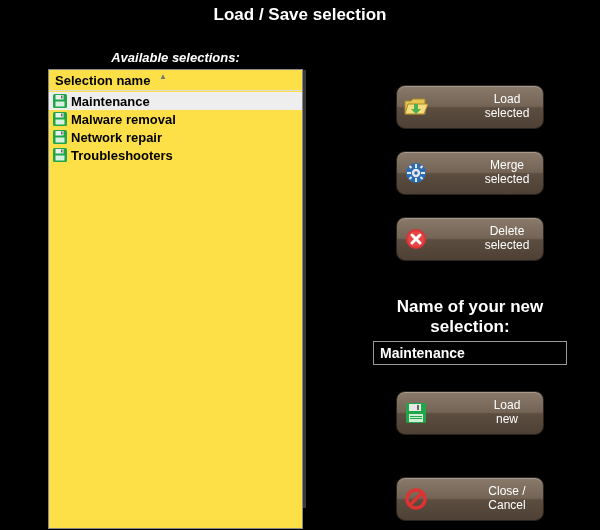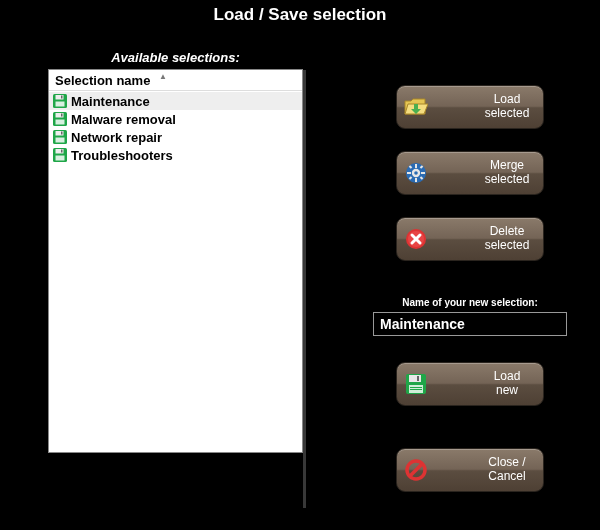--- a/index.html
+++ b/index.html
@@ -32,23 +32,23 @@
   }
   .avail-label {
     font-size: 13px;
     font-weight: bold;
     text-align: center;
     margin-bottom: 4px;
     color: #fff;
     font-style: italic;
   }
   .listbox {
-    background: #ffffff;
+    background: #fde047;
     color: #000;
-    height: 384px;
+    height: 460px;
     border: 1px solid #888;
     overflow: hidden;
   }
   .list-header {
     font-size: 13px;
     font-weight: bold;
     padding: 3px 6px 2px 6px;
     border-bottom: 1px solid #ddd;
     position: relative;
   }
@@ -118,21 +118,21 @@
     align-items: center;
   }
   .btn .lbl {
     flex: 1;
     text-align: center;
     line-height: 1.15;
     padding-right: 10px;
   }
   .gap-sm { height: 22px; }
   .new-sel-label {
-    font-size: 10px;
+    font-size: 17px;
     font-weight: bold;
     text-align: center;
     margin-top: 36px;
     margin-bottom: 4px;
   }
   .text-input {
     width: 194px;
     height: 24px;
     background: #000;
     color: #fff;

